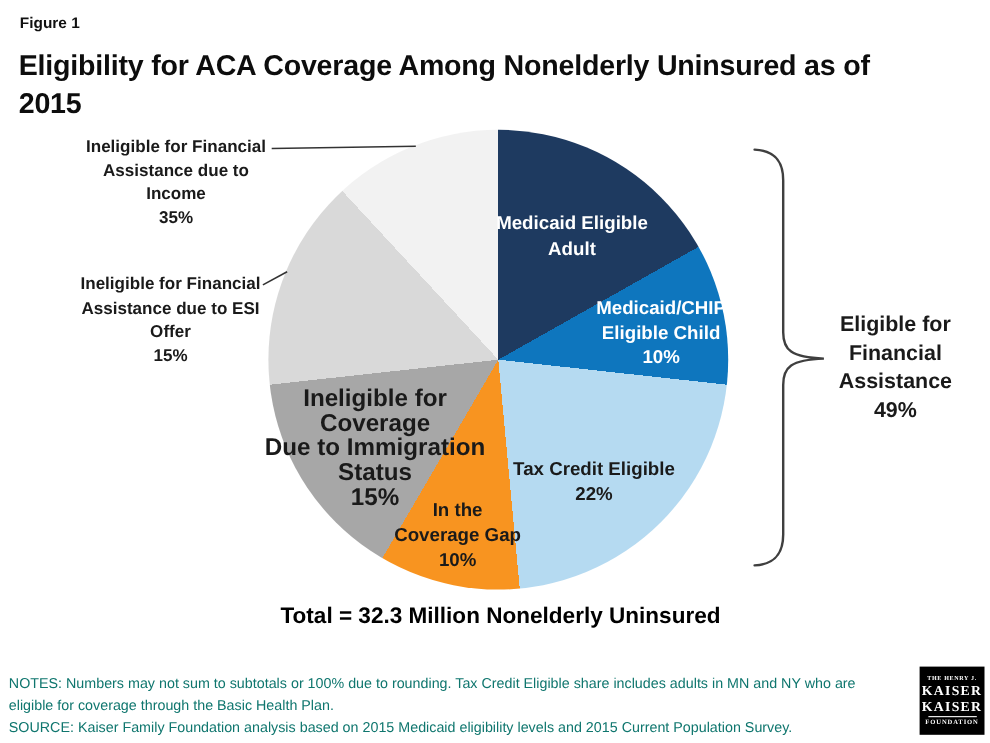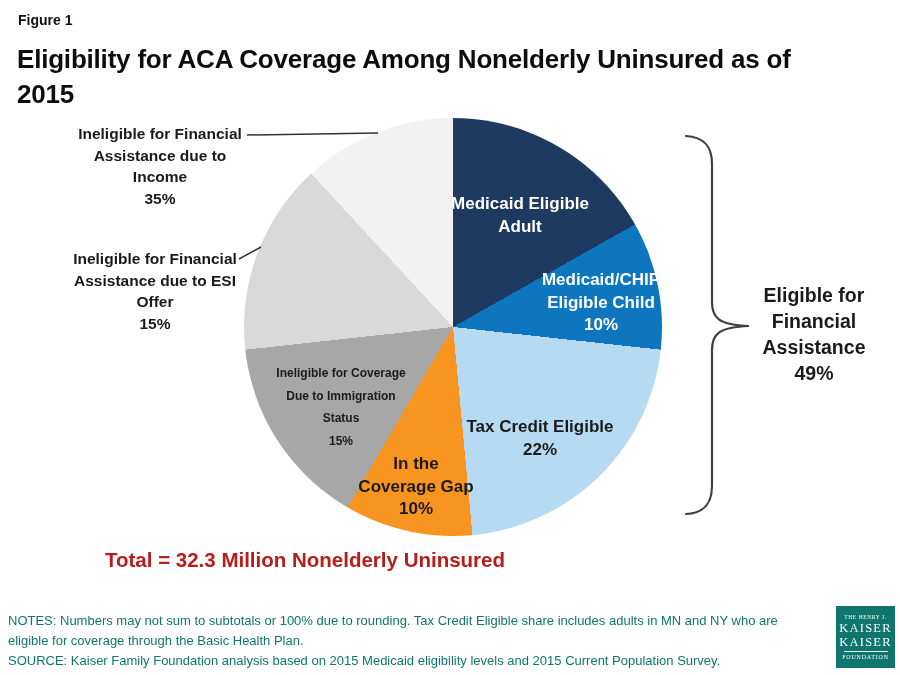--- a/index.html
+++ b/index.html
@@ -12,21 +12,21 @@
   .page-title{position:absolute;left:17px;top:42px;width:860px;font-size:26px;line-height:35px;font-weight:bold;color:#0d0d0d;letter-spacing:-0.2px;}
   .pie{position:absolute;left:244px;top:118px;width:418px;height:418px;border-radius:50%;}
   .overlay{position:absolute;left:0;top:0;width:900px;height:675px;pointer-events:none;}
   .plabel{position:absolute;transform:translate(-50%,-50%);text-align:center;font-weight:bold;z-index:3;}
   .plabel .pl-line{white-space:pre-line;}
   .in-slice{font-size:17px;line-height:22.5px;}
   .light-text{color:#ffffff;}
   .dark-text{color:#1a1a1a;}
   .out-label{font-size:15.5px;line-height:21.5px;color:#1a1a1a;}
   .bracket-label{position:absolute;transform:translate(-50%,-50%);text-align:center;font-weight:bold;font-size:19.5px;line-height:26px;color:#1a1a1a;z-index:3;}
-  .total-label{position:absolute;left:105px;top:548px;width:700px;text-align:left;font-size:20.5px;font-weight:bold;color:#b91c1c;}
+  .total-label{position:absolute;left:105px;top:548px;width:700px;text-align:center;font-size:20.5px;font-weight:bold;color:#000000;}
   .notes{position:absolute;left:8px;top:611px;width:824px;font-size:13px;line-height:20px;color:#0f766e;}
   .notes p{margin:0;}
   .kff-logo{
     position:absolute;left:836px;top:606px;width:59px;height:62px;
     display:flex;flex-direction:column;align-items:center;justify-content:center;
     color:#fff;text-align:center;font-family:"Liberation Serif","DejaVu Serif",serif;
   }
   .kff-small{font-size:5.5px;letter-spacing:0.6px;margin-bottom:2px;}
   .kff-big{font-size:12.5px;line-height:13.5px;letter-spacing:1.2px;}
   .kff-rule{width:44px;height:1px;background:#ffffff;margin:2px 0 2px 0;}
@@ -64,21 +64,21 @@
     <div class="pl-line">Tax Credit Eligible</div>
     <div>22%</div>
   </div>
 
   <div class="plabel in-slice dark-text" style="left:416px;top:487px;width:160px;">
     <div class="pl-line">In the
 Coverage Gap</div>
     <div>10%</div>
   </div>
 
-  <div class="plabel in-slice dark-text" style="left:341px;top:407px;width:230px;font-size:12px;">
+  <div class="plabel in-slice dark-text" style="left:341px;top:407px;width:230px;font-size:22px;">
     <div class="pl-line">Ineligible for Coverage
 Due to Immigration
 Status</div>
     <div>15%</div>
   </div>
 
   <div class="plabel out-label" style="left:155px;top:291px;width:235px;">
     <div class="pl-line">Ineligible for Financial
 Assistance due to ESI
 Offer</div>
@@ -100,21 +100,21 @@
   </div>
 
   <div class="total-label">Total = 32.3 Million Nonelderly Uninsured</div>
 
   <div class="notes">
     <p class="ws">NOTES: Numbers may not sum to subtotals or 100% due to rounding. Tax Credit Eligible share includes adults in MN and NY who are
 eligible for coverage through the Basic Health Plan.</p>
     <p>SOURCE: Kaiser Family Foundation analysis based on 2015 Medicaid eligibility levels and 2015 Current Population Survey.</p>
   </div>
 
-  <div class="kff-logo" style="background: #0f766e;">
+  <div class="kff-logo" style="background: #000000; font-weight: bold;">
     <div class="kff-small">THE HENRY J.</div>
     <div class="kff-big">KAISER</div>
     <div class="kff-big">KAISER</div>
     <div class="kff-rule"></div>
     <div class="kff-found">FOUNDATION</div>
   </div>
 
 </div>
 
 </body></html>

